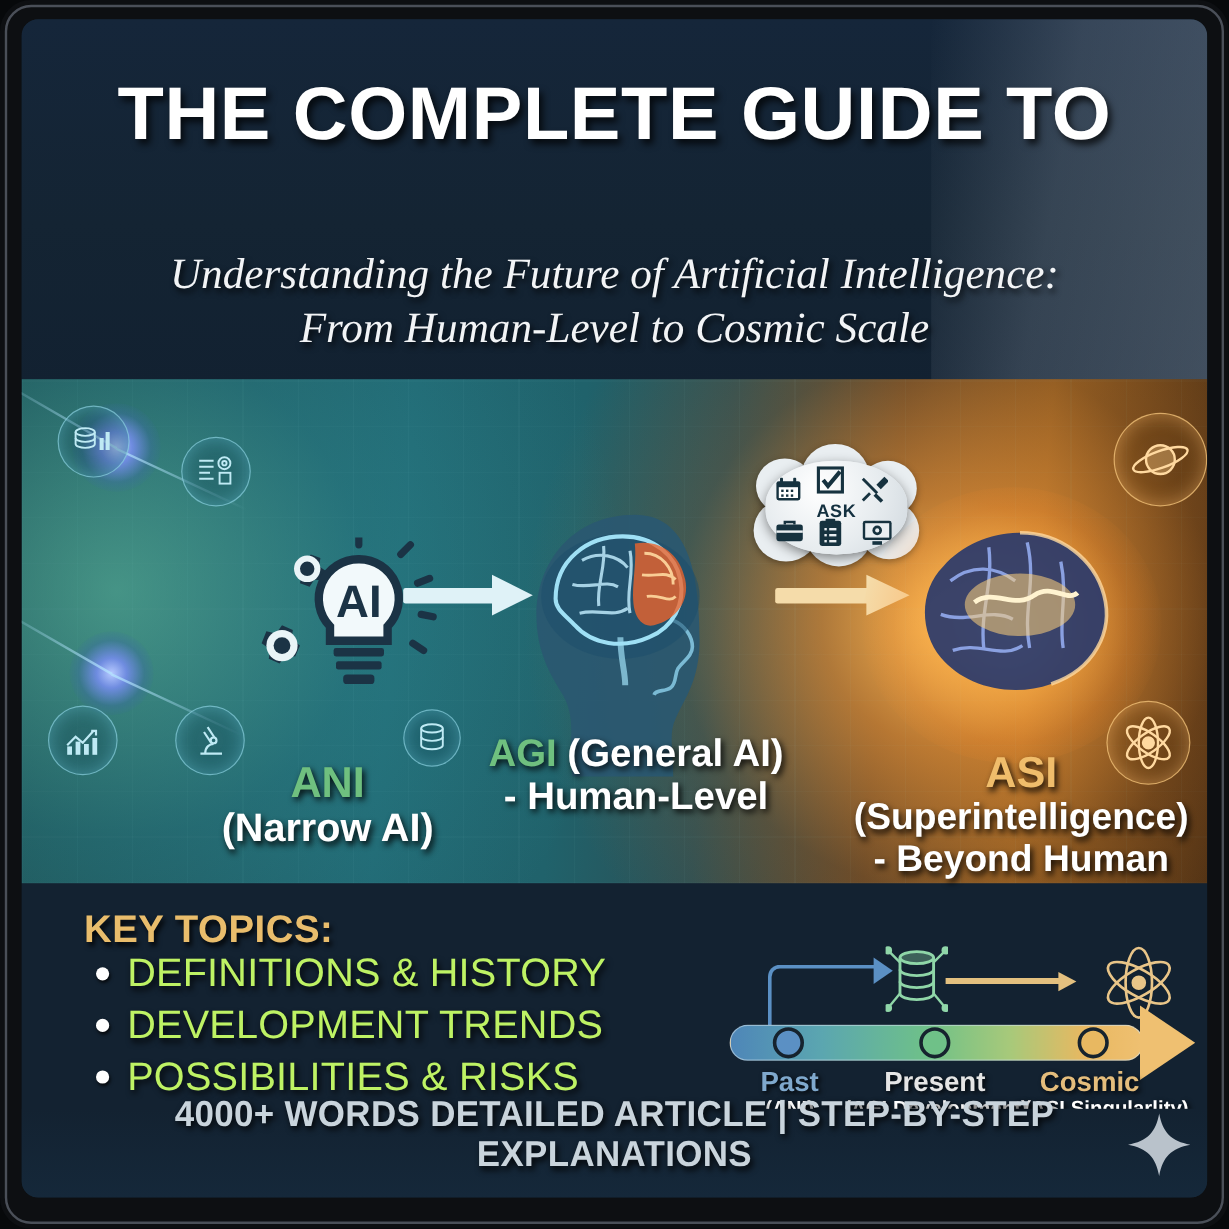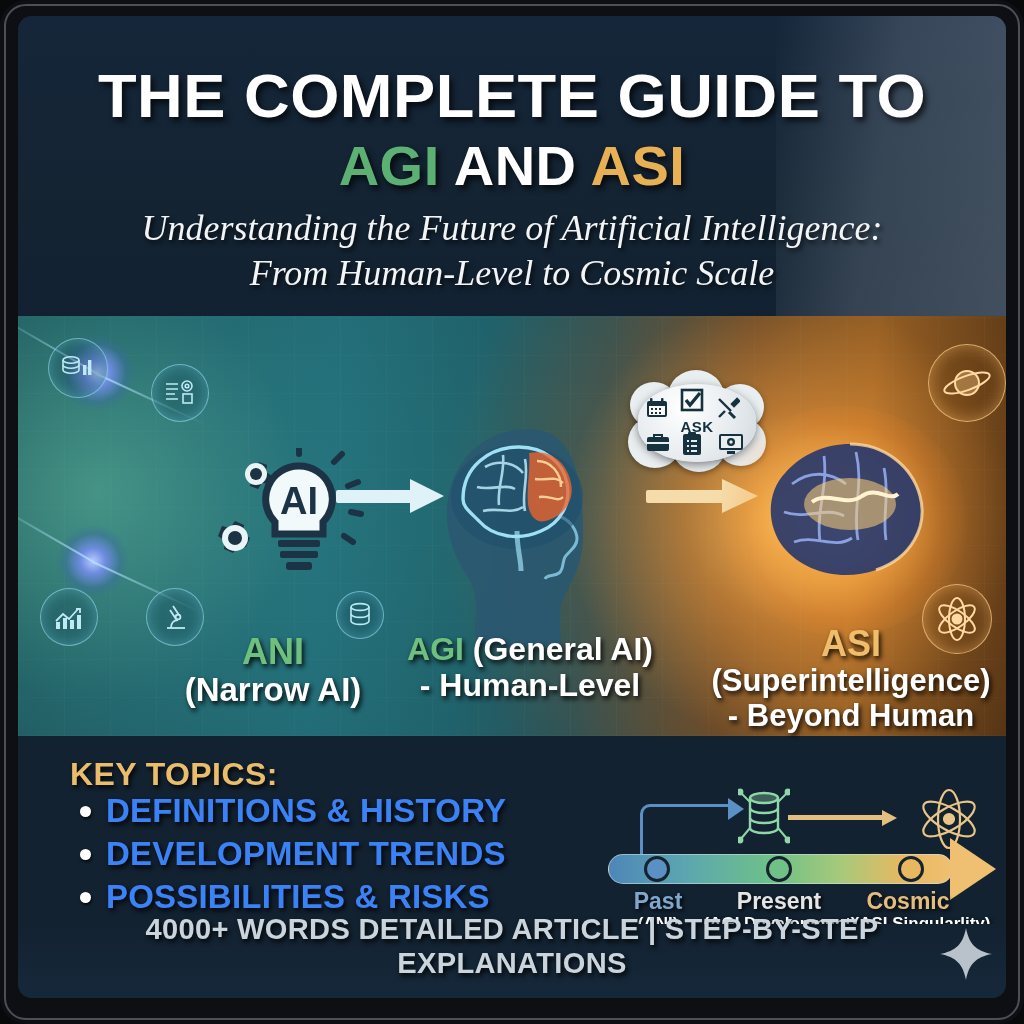--- a/index.html
+++ b/index.html
@@ -88,21 +88,21 @@
     background:rgba(90,55,15,.25);box-shadow:0 0 16px rgba(255,190,110,.45) inset;
   }
   
   #bulb-group{position:absolute;left:176px;top:432px;width:180px;height:150px;}
   .lbl-stage{
     position:absolute;text-align:center;font-weight:bold;
     text-shadow:2px 3px 5px rgba(0,0,0,.9);line-height:1.12;
   }
   #label-ani{left:120px;top:616px;width:270px;font-size:33px;color:#ffffff;}
   #label-ani .acr{color:#6fc07f;font-size:36px;}
-  #label-agi{left:362px;top:616px;width:300px;font-size:32px;color:#ffffff;}
+  #label-agi{left:362px;top:594px;width:300px;font-size:32px;color:#ffffff;}
   #label-agi .acr{color:#6fc07f;}
   #label-asi{left:668px;top:608px;width:330px;font-size:31px;color:#ffffff;}
   #label-asi .acr{color:#f0bd6b;font-size:36px;}
   .arrow-big{position:absolute;height:34px;}
   .arrow-big .shaft{position:absolute;left:0;top:11px;height:13px;border-radius:2px;}
   .arrow-big .head{position:absolute;top:0;width:0;height:0;border-top:17px solid transparent;border-bottom:17px solid transparent;}
   
   #human-head{
     position:absolute;left:415px;top:405px;width:190px;height:230px;
   }
@@ -127,21 +127,21 @@
   }
   .b-ico{position:absolute;color:#16323f;}
   
   #key-topics-heading{
     position:absolute;left:52px;top:740px;font-size:32px;font-weight:bold;
     color:#e9bd6c;letter-spacing:.4px;text-shadow:2px 3px 4px rgba(0,0,0,.85);
   }
   #topics-list{position:absolute;left:62px;top:776px;width:530px;}
   .topic-item{
     display:flex;align-items:center;margin-bottom:5px;
-    font-size:33px;font-weight:bold;color:#3b82f6;letter-spacing:.2px;
+    font-size:33px;font-weight:normal;color:#bef264;letter-spacing:.2px;
     text-shadow:2px 3px 5px rgba(0,0,0,.9);
   }
   .topic-bullet{
     width:11px;height:11px;border-radius:50%;background:#ffffff;
     margin-right:15px;flex:0 0 auto;box-shadow:1px 2px 3px rgba(0,0,0,.8);
   }
   
   #timeline{position:absolute;left:580px;top:760px;width:410px;height:165px;}
   #tl-bar{
     position:absolute;left:10px;top:78px;width:345px;height:30px;border-radius:15px;
@@ -194,23 +194,20 @@
 
 <div id="poster">
   <div id="inner-card">
 
     <div class="header-band">
       <div class="header-sheen"></div>
     </div>
 
     <div id="title-main">THE COMPLETE GUIDE TO</div>
 
-    <div id="title-sub-line">
-      <span class="t-agi">AGI</span><span class="t-and"> AND </span><span class="t-asi">ASI</span>
-    </div>
 
     <div id="subtitle">
       <div>Understanding the Future of Artificial Intelligence:</div>
       <div>From Human-Level to Cosmic Scale</div>
     </div>
 
     <div class="illo">
       <div class="grid-lines"></div>
 
       <div class="neuron" style="left:42px;top:20px;width:74px;height:74px;"></div>

